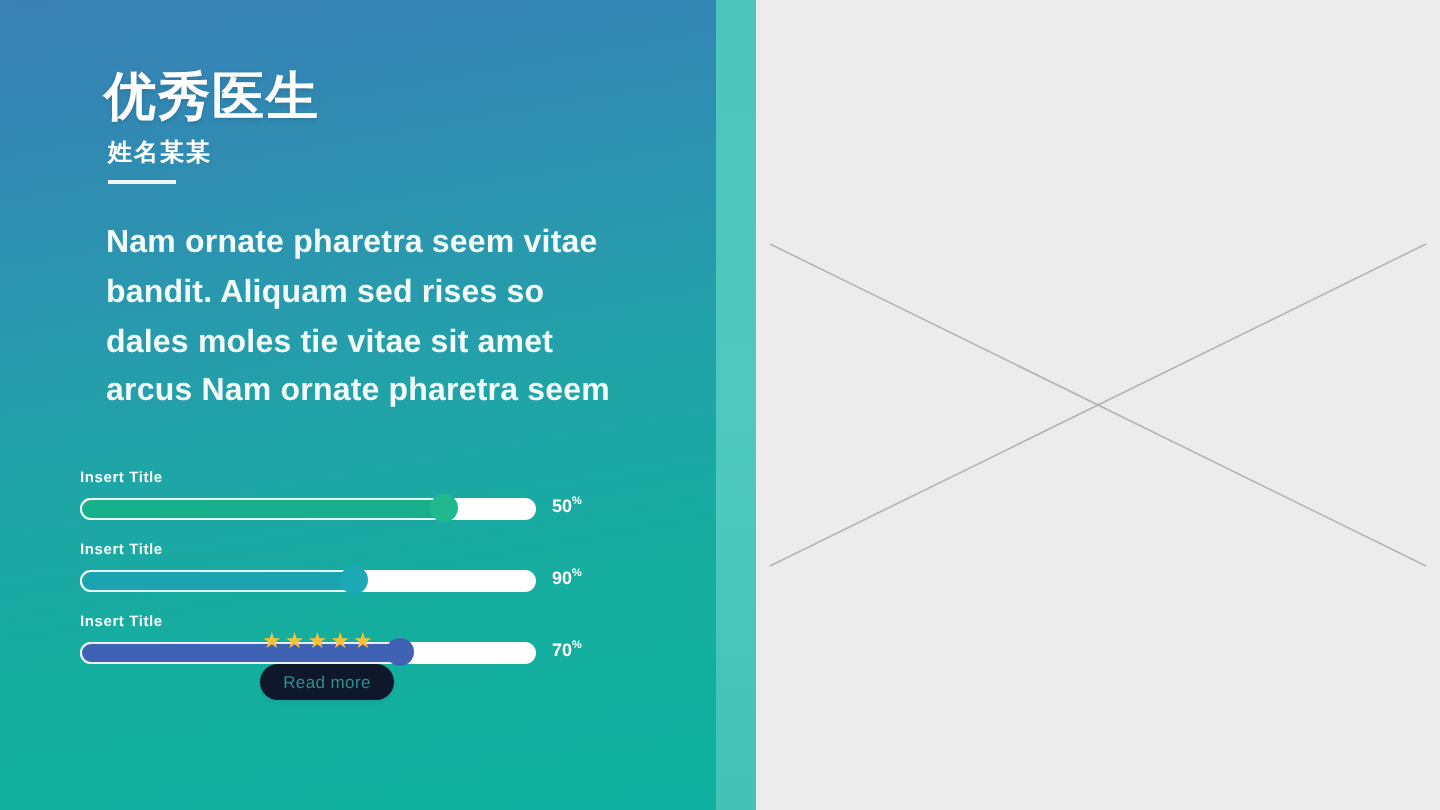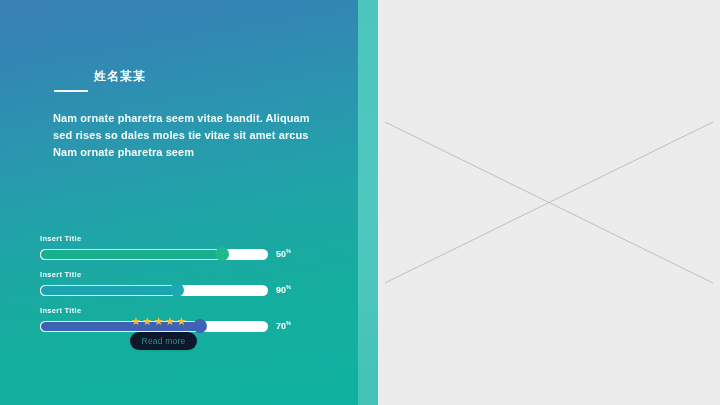--- a/index.html
+++ b/index.html
@@ -21,29 +21,29 @@
   }
 
   .title {
     position:absolute; left:52px; top:34px;
     font-size:26px; font-weight:bold; color:#ffffff;
     letter-spacing:1px; line-height:1.1;
     text-shadow:0 1px 2px rgba(0,0,0,.12);
   }
   .subtitle {
     position:absolute; left:54px; top:68px;
-    font-size:12px; font-weight:bold; color:#ffffff; letter-spacing:1px;margin-left:40px;
+    font-size:12px; font-weight:bold; color:#ffffff; letter-spacing:1px;
   }
   .rule {
     position:absolute; left:54px; top:90px;
     width:34px; height:2px; background:#ffffff; opacity:.92;
   }
   .body-text {
     position:absolute; left:53px; top:110px; width:258px;
-    font-size:11px; font-weight:bold; color:#f2fbfa;
+    font-size:16px; font-weight:bold; color:#f2fbfa;
     line-height:1.55; letter-spacing:.1px;
   }
 
   
   .bars { position:absolute; left:40px; top:188px; width:240px;margin-top:46px; }
   .bar-block { position:relative; height:36px; }
   .bar-label {
     font-size:7.5px; font-weight:bold; color:#ffffff;
     letter-spacing:.3px; margin-bottom:5px; opacity:.97;
   }
@@ -89,20 +89,21 @@
   .cross { position:absolute; left:0; top:0; width:342px; height:405px; }
 </style>
 </head>
 <body>
 
 <div class="slide">
 
   <div class="left-panel"></div>
   <div class="accent-strip"></div>
 
+  <div class="title">优秀医生</div>
   <div class="subtitle">姓名某某</div>
   <div class="rule"></div>
   <div class="body-text">Nam ornate pharetra seem vitae bandit. Aliquam sed  rises so dales moles tie vitae sit amet arcus Nam ornate pharetra seem</div>
 
   <div class="bars">
 
     <div class="bar-block">
       <div class="bar-label">Insert Title</div>
       <div class="bar-row">
         <div class="track"></div>

